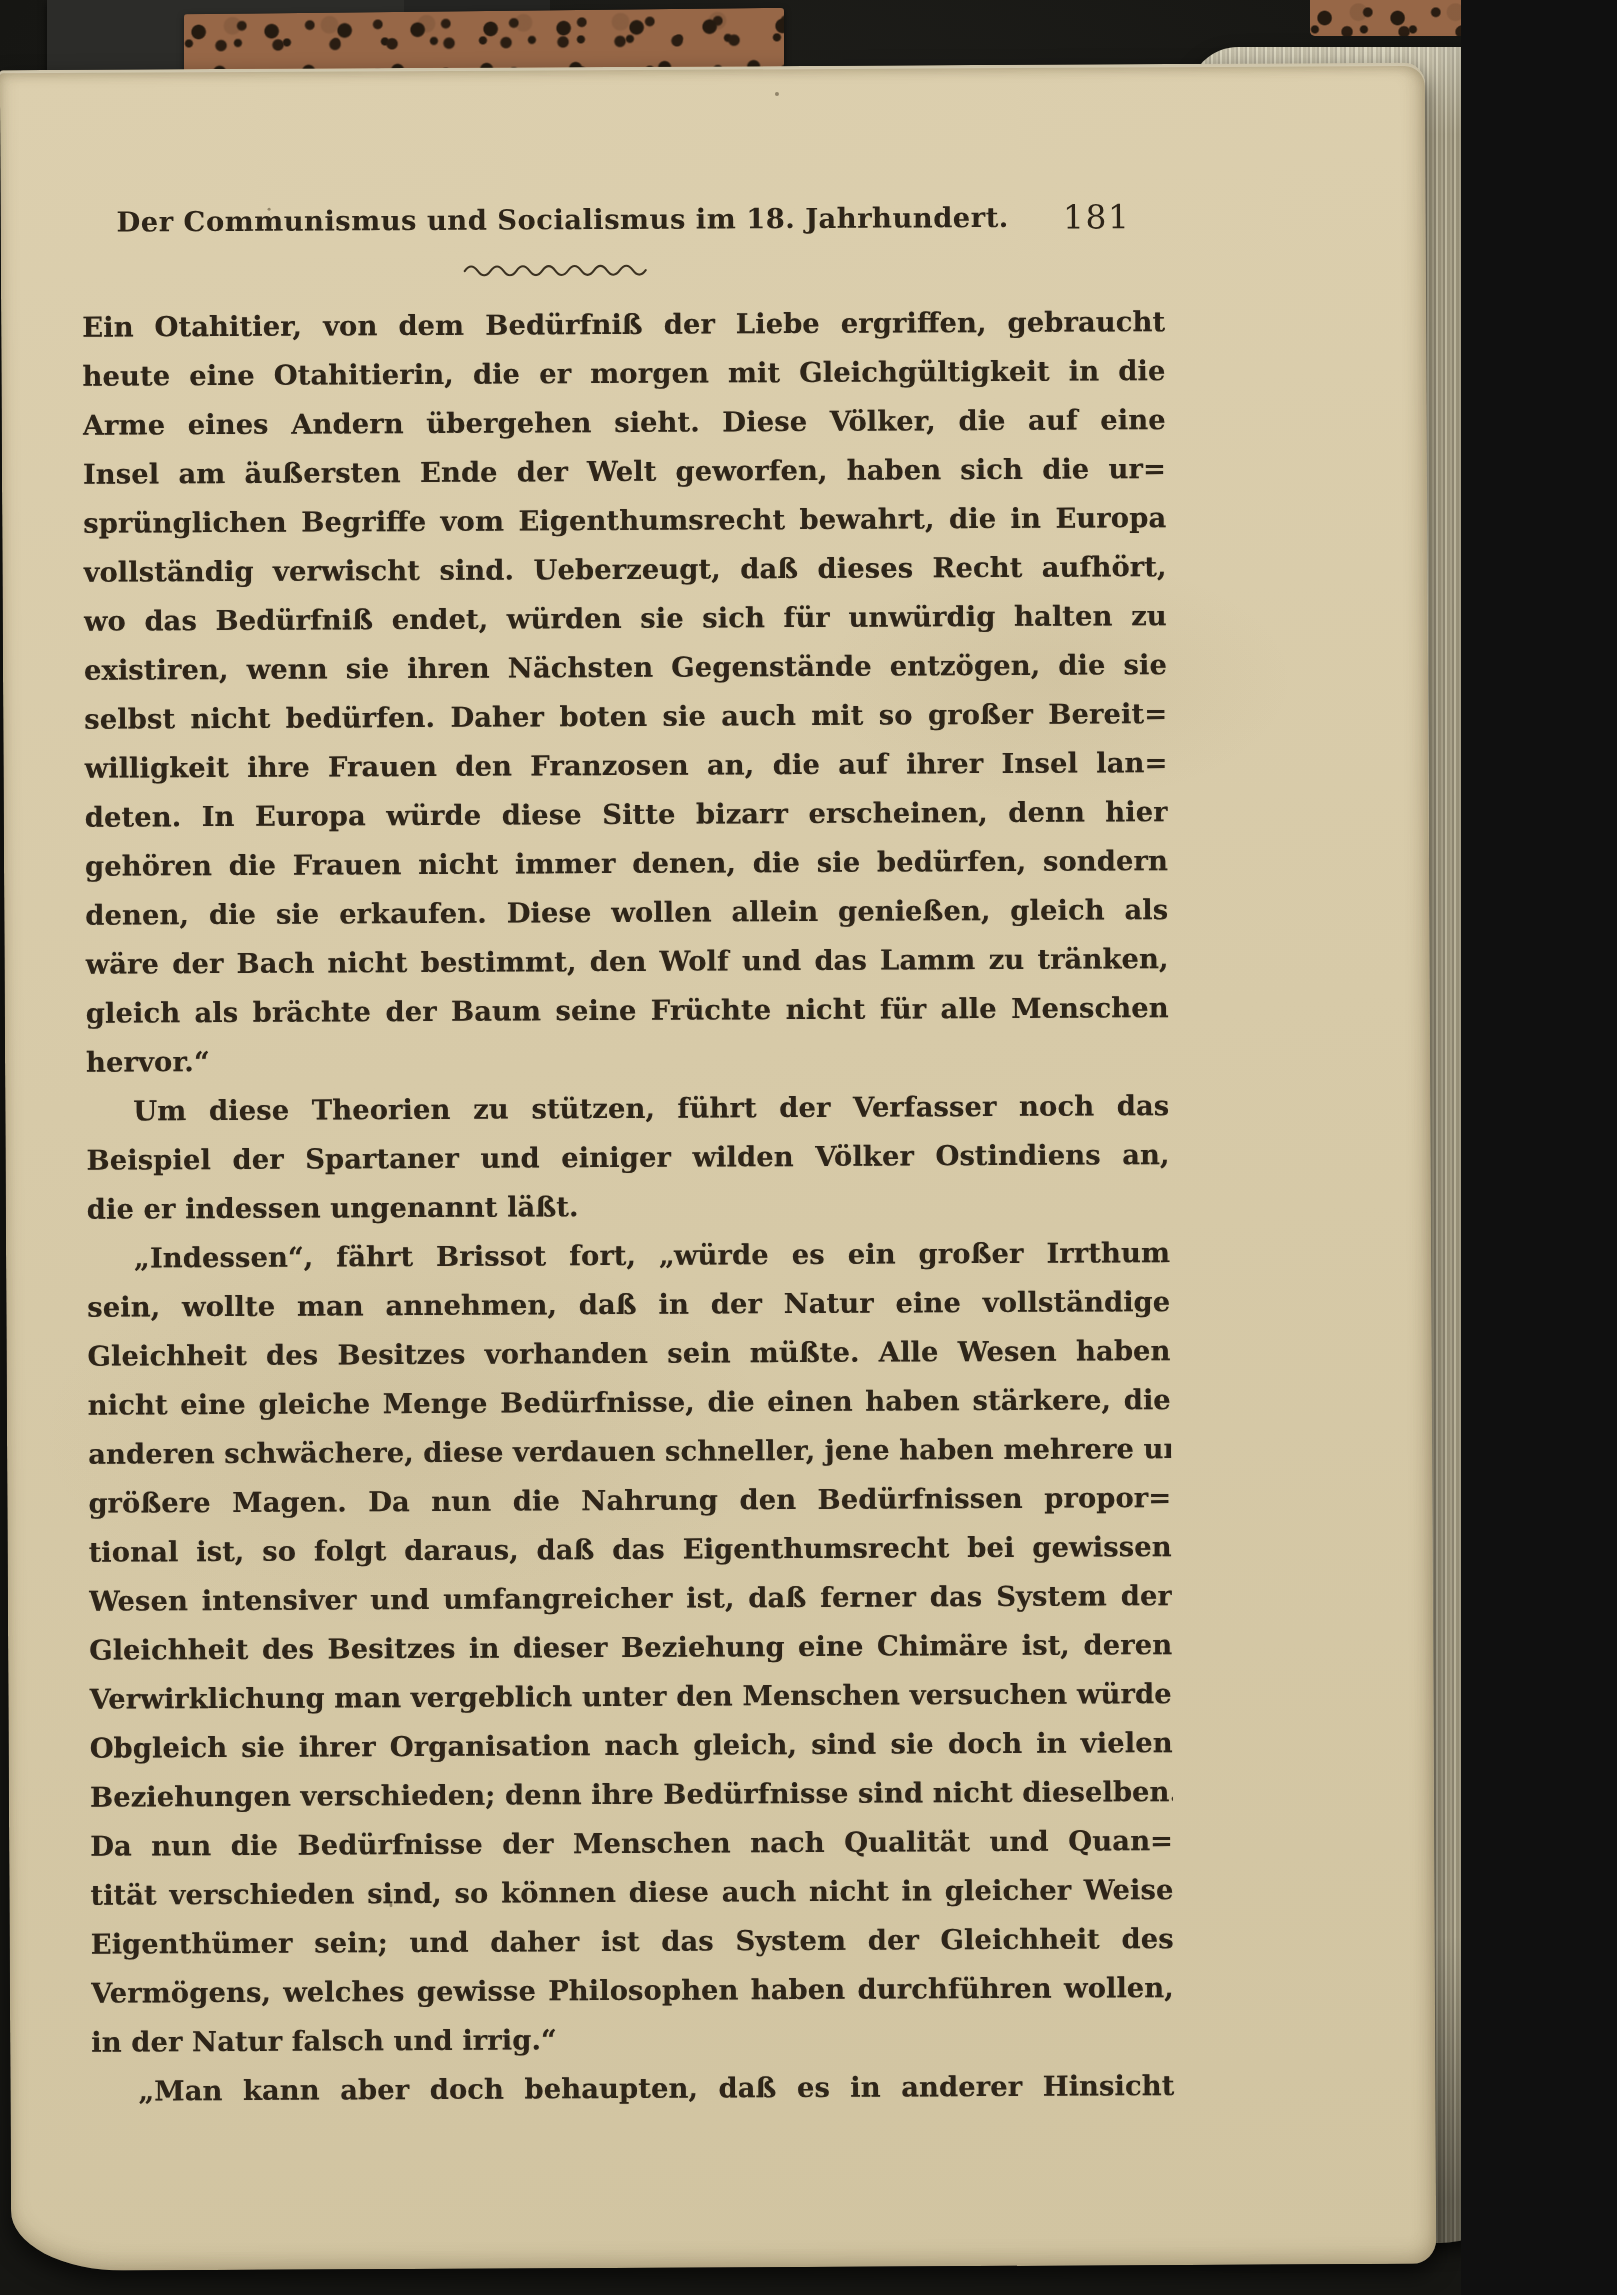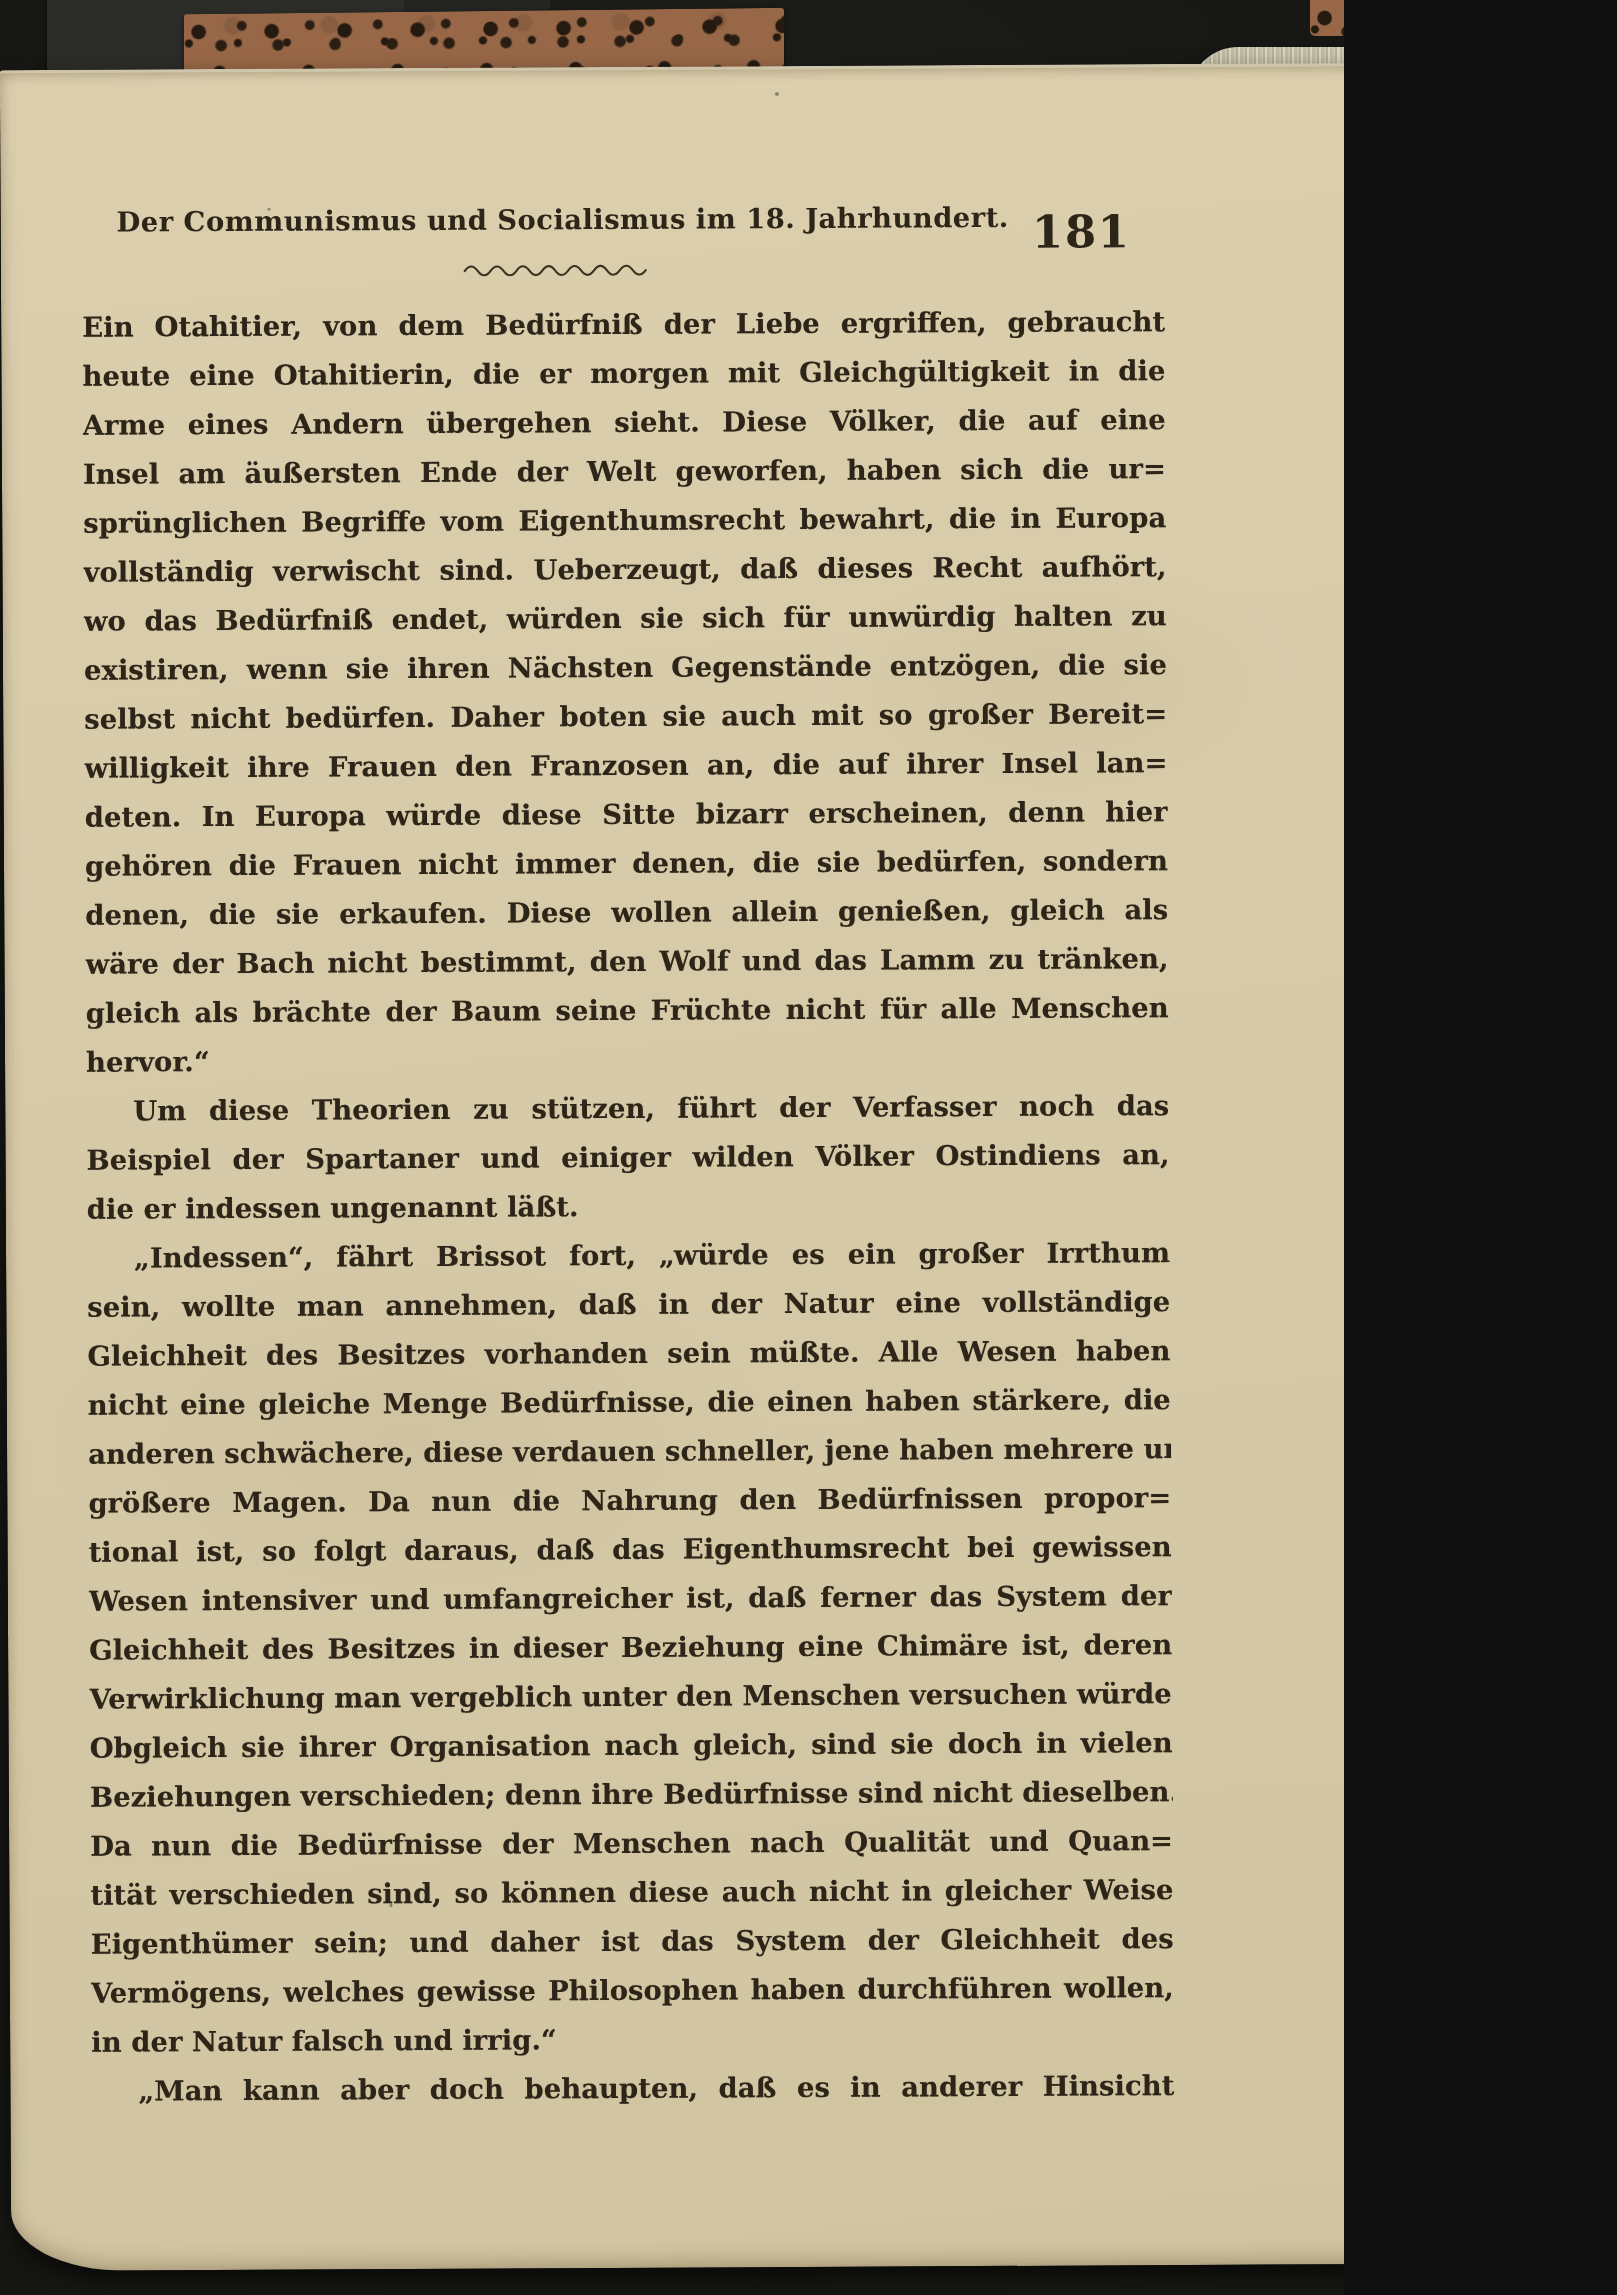--- a/index.html
+++ b/index.html
@@ -1,17 +1,17 @@
 <!DOCTYPE html>
 <html style="font-size:13px"><head>
 <meta charset="utf-8">
 <style>
   html,body{margin:0;padding:0;background:#101010;}
   .scene{
-    position:relative;width:1344px;height:2295px;overflow:hidden;
+    position:relative;width:1461px;height:2295px;overflow:hidden;
     background:
       radial-gradient(ellipse 1132px 728px at 50% 10%, rgba(60,58,52,.25), transparent 70%),
       #161613;
     font-family:"DejaVu Serif","Liberation Serif",serif;
   }
   
   .cover-frag{position:absolute;background:#2c2c29;}
   .frag-a{left:47px;top:0;width:380px;height:82px;border-radius:0 0 6.5px 6.5px;box-shadow:0 3.2px 8px rgba(0,0,0,.6);}
   .frag-b{left:404px;top:0;width:146px;height:52px;background:#242422;}
   
@@ -51,21 +51,21 @@
     box-shadow:
       inset 0 3.2px 0 rgba(255,255,246,.30),
       inset 0 5.7px 8px rgba(90,75,45,.18),
       inset -6.5px 0 18px rgba(90,75,45,.22),
       inset 0 -8px 19.4px rgba(90,75,45,.20),
       0 9.7px 21px rgba(0,0,0,.6);
   }
   .text-col{position:absolute;left:81px;top:0;width:1083px;color:#2e2519;}
   .running-head{position:relative;height:40px;margin-top:136px;font-weight:700;font-size:27.5px;letter-spacing:0.4px;}
   .running-title{position:absolute;left:0;right:121px;text-align:center;white-space:nowrap;}
-  .page-num{position:absolute;right:34px;top:-3.2px;font-weight:700;font-size:45px;letter-spacing:1.6px;margin-top:8px;}
+  .page-num{position:absolute;right:34px;top:-3.2px;font-weight:400;font-size:33px;letter-spacing:1.6px;}
   .squiggle{position:absolute;left:378px;top:196px;}
   .body-text{position:absolute;left:0;top:233px;width:1083px;font-weight:700;font-size:27.5px;
     text-shadow:0 0 0.8px rgba(46,37,25,.35);}
   .line{height:49px;line-height:49px;text-align:justify;text-align-last:justify;overflow:hidden;white-space:nowrap;}
   .line.short{text-align-last:left;white-space:normal;}
   .line.indent{text-indent:47px;}
   .speck{position:absolute;border-radius:50%;background:rgba(70,58,38,.5);}
 </style>
 </head>
 <body>

